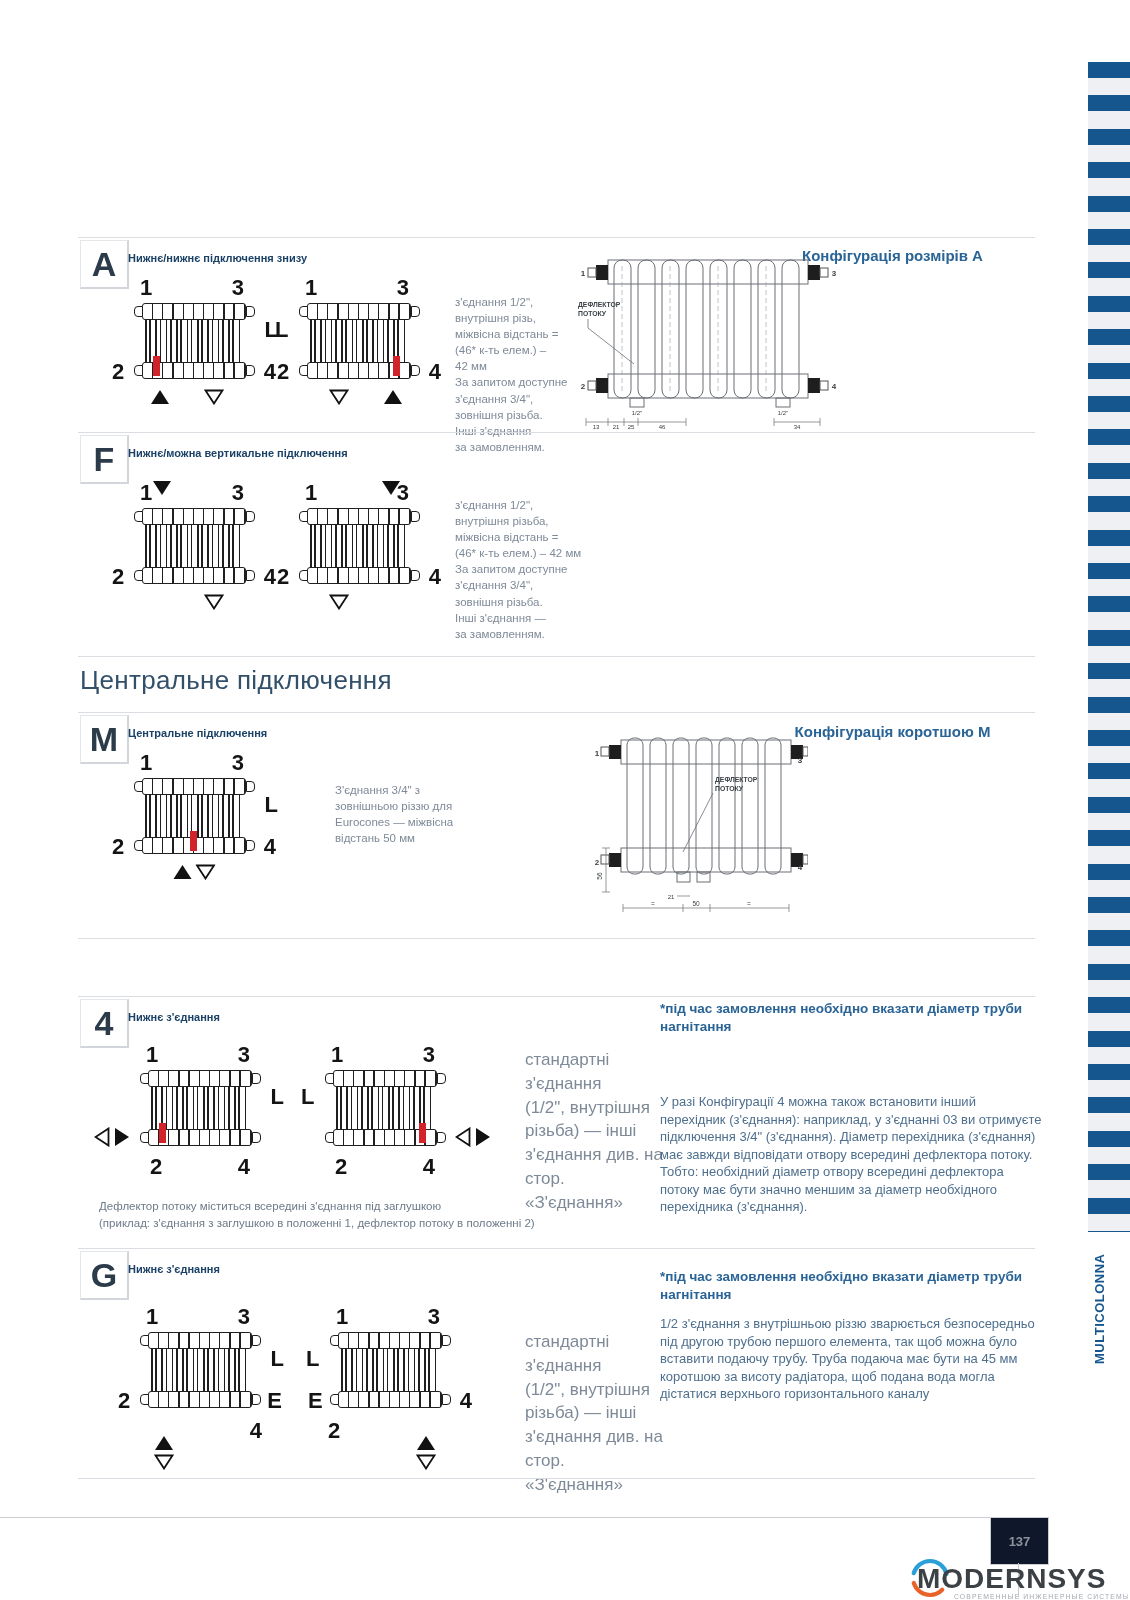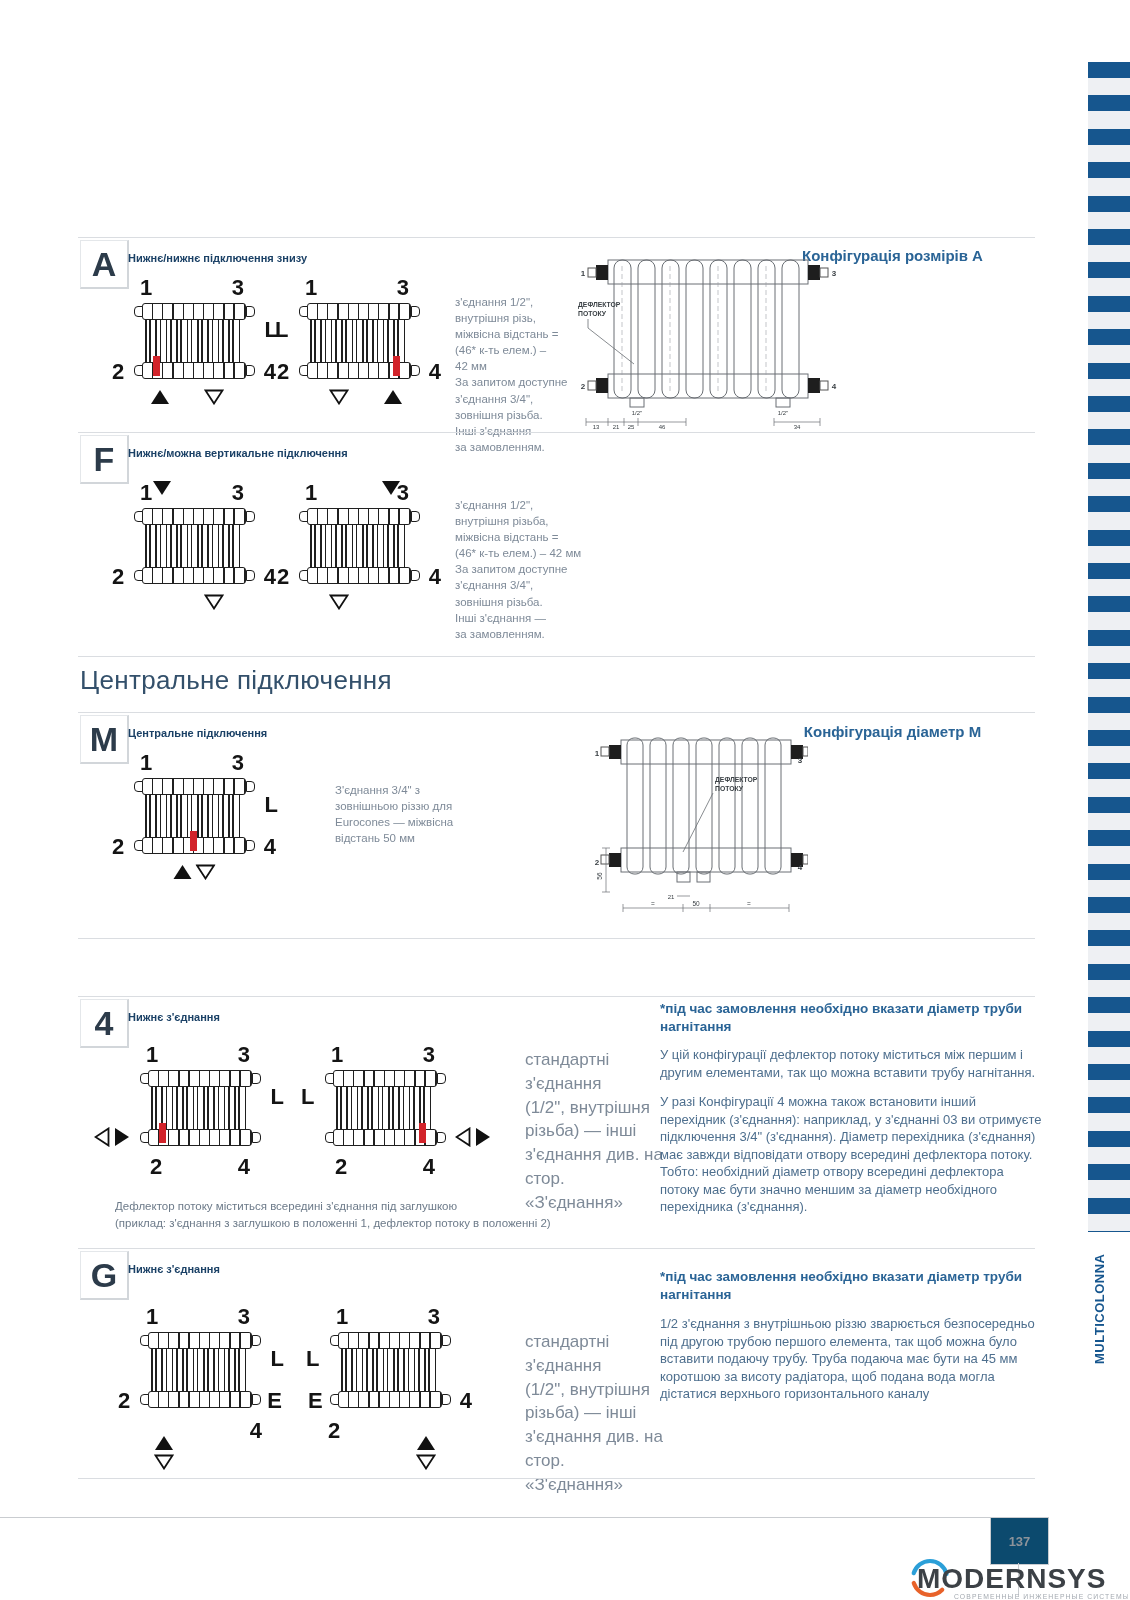--- a/index.html
+++ b/index.html
@@ -54,21 +54,21 @@
 
   
   .stripes{position:absolute;left:1088px;top:62px;width:42px;height:1170px;
       background:repeating-linear-gradient(180deg,#16568e 0 16px,#eef0f3 16px 33.4px);}
   .vlabel{position:absolute;left:1092px;top:1254px;height:110px;
       writing-mode:vertical-rl;transform:rotate(180deg);
       font-size:13px;font-weight:bold;color:#16568e;letter-spacing:.5px;}
 
   
   .footline{position:absolute;left:0;top:1517px;width:990px;border-top:1px solid #c9ccd0;}
-  .pagebox{position:absolute;left:990px;top:1517px;width:57px;height:46px;background:#0c4a6e;
+  .pagebox{position:absolute;left:990px;top:1517px;width:57px;height:46px;background:#0f172a;
       border:1px solid #c9ccd0;display:flex;align-items:center;justify-content:center;
       font-size:13px;font-weight:bold;color:#8d939a;}
   .pagestem{position:absolute;left:1018px;top:1563px;width:1px;height:34px;background:#c9ccd0;}
   .logo{position:absolute;left:908px;top:1552px;}
 </style>
 </head>
 <body>
 
 <div class="page">
 
@@ -264,21 +264,21 @@
             <polygon points="1.5,1.5 18.5,1.5 10,14.5" fill="#fff" stroke="#111" stroke-width="1.8"></polygon>
           </svg></span>
     </span>
   </div>
 
   <div class="desc" style="left:335px;top:782px;width:175px">З'єднання 3/4" з
 зовнішньою різзю для
 Eurocones — міжвісна
 відстань 50 мм</div>
 
-  <div class="dtitle" style="left:770px;top:723px">Конфігурація діаметр M</div>
+  <div class="dtitle" style="left:770px;top:723px">Конфігурація коротшою M</div>
   <svg class="tdraw" style="left:593px;top:730px" width="215" height="188" viewBox="0 0 215 188">
     <g stroke="#6a6f74" stroke-width="1" fill="none">
       <rect x="34" y="8" width="16" height="136" rx="7"></rect>
         <rect x="57" y="8" width="16" height="136" rx="7"></rect>
       <rect x="80" y="8" width="16" height="136" rx="7"></rect>
         <rect x="103" y="8" width="16" height="136" rx="7"></rect>
       <rect x="126" y="8" width="16" height="136" rx="7"></rect>
         <rect x="149" y="8" width="16" height="136" rx="7"></rect>
       <rect x="172" y="8" width="16" height="136" rx="7"></rect>
       <rect x="28" y="10" width="170" height="24"></rect>
@@ -371,24 +371,23 @@
     </span>
   </div>
 
   <div class="sidenote" style="left:525px;top:1048px;width:140px">стандартні з'єднання
 (1/2", внутрішня
 різьба) — інші
 з'єднання див. на
 стор. «З'єднання»</div>
 
   <div class="ordernote" style="left:660px;top:1000px">*під час замовлення необхідно вказати діаметр труби нагнітання</div>
-  <div class="rpara" style="left:660px;top:1046px">У цій конфігурації дефлектор потоку міститься між першим і другим елементами, так що можна вставити трубу нагнітання.</div>
   <div class="rpara" style="left:660px;top:1093px">У разі Конфігурації 4 можна також встановити інший перехідник (з'єднання): наприклад, у з'єднанні 03 ви отримуєте підключення 3/4" (з'єднання). Діаметр перехідника (з'єднання) має завжди відповідати отвору всередині дефлектора потоку. Тобто: необхідний діаметр отвору всередині дефлектора потоку має бути значно меншим за діаметр необхідного перехідника (з'єднання).</div>
 
-  <div class="bottomnote" style="left:115px;top:1198px;width:520px">Дефлектор потоку міститься всередині з'єднання під заглушкою
+  <div class="bottomnote" style="left:99px;top:1198px;width:520px">Дефлектор потоку міститься всередині з'єднання під заглушкою
 (приклад: з'єднання з заглушкою в положенні 1, дефлектор потоку в положенні 2)</div>
 
   <div class="rule" style="top:1248px"></div>
   <div class="lbox" style="left:80px;top:1251px">
       <span>G</span>
     </div>
   <div class="sec-title" style="left:128px;top:1263px">Нижнє з'єднання</div>
 
   <div class="rad" style="left:148px;top:1332px">
     <span class="lab p-tl">1</span>

